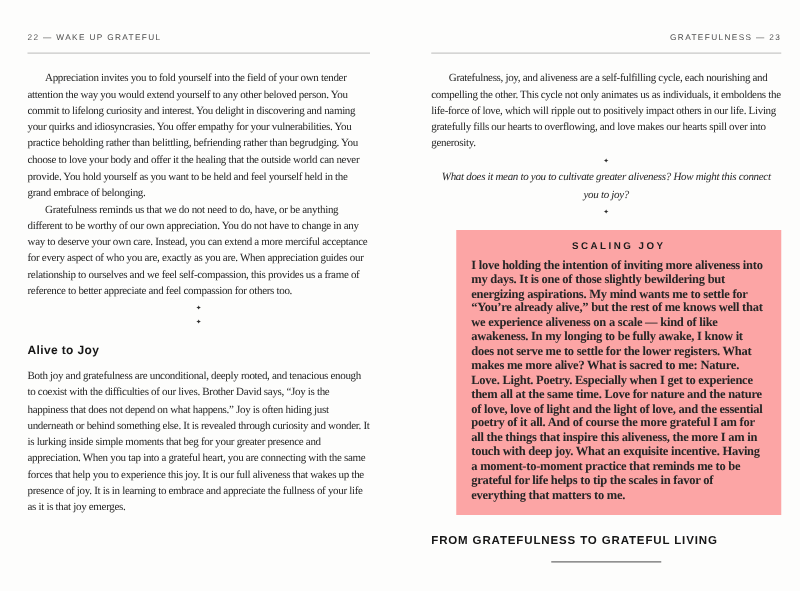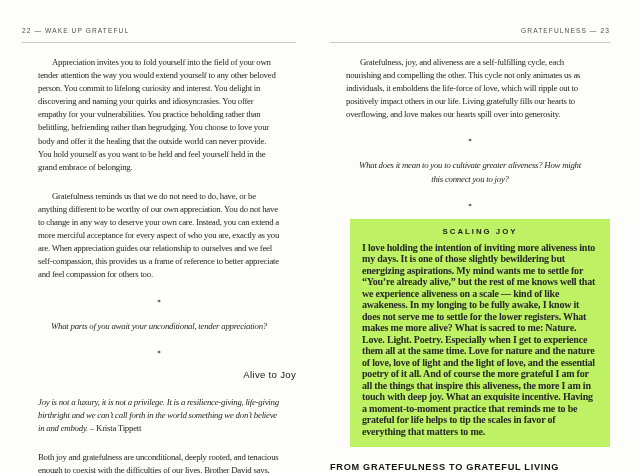--- a/index.html
+++ b/index.html
@@ -16,21 +16,21 @@
     position: relative;
     width: 640px;
     height: 473px;
     background: #fdfdfc;
   }
   .page {
     position: absolute;
     top: 27px;
   }
   .page-left  { left: 22px;  width: 274px; }
-  .page-right { left: 330px; width: 280px; }
+  .page-right { left: 345px; width: 280px; }
 
   .running-head {
     font-family: "Liberation Sans", sans-serif;
     font-size: 6.6px;
     letter-spacing: 1.1px;
     color: #4d4d4d;
     line-height: 8px;
     white-space: nowrap;
   }
   .page-right .running-head { text-align: right; }
@@ -38,55 +38,54 @@
     border: none;
     border-top: 1px solid #c8c8c6;
     margin: 7px 0 0 0;
     height: 0;
   }
 
   .body-para, .question, .quote {
     font-size: 8.8px;
     line-height: 13.1px;
     letter-spacing: -0.25px;
-    margin: 16px;
+    margin: 0;
   }
   .first-para { margin-top: 13px; }
   .indent { text-indent: 14px; }
 
   .marker {
     text-align: center;
     font-size: 5.5px;
     line-height: 6px;
     color: #2b2b2b;
     margin: 5px 0 3px 0;
   }
   .question {
     text-align: center;
     padding: 0 8px;
     font-style: italic;
   }
 
   .subhead {
     font-family: "Liberation Sans", sans-serif;
     font-size: 9.6px;
-    font-weight: 400;
+    font-weight: 700;
     letter-spacing: 0.3px;
     color: #161616;
     margin: 14px 0 8px 0;
-    text-align: right;
   }
   .quote {
     font-style: italic;
     margin-bottom: 7px;
   }
   .quote-attr { font-style: normal; }
 
   .callout {
-    background: #bef264;
+    background: #fca5a5;
     margin: 11px 0 0 20px;
     padding: 8px 12px 10px 12px;
   }
   .callout-title {
     font-family: "Liberation Sans", sans-serif;
     font-size: 7.8px;
     font-weight: 700;
     letter-spacing: 2px;
     text-align: center;
     color: #1c1c1c;
@@ -124,27 +123,25 @@
   <div class="page page-left">
     <div class="running-head">
       <span>22 — WAKE UP GRATEFUL</span>
     </div>
     <hr class="head-rule">
 
     <p class="body-para first-para indent">Appreciation invites you to fold yourself into the field of your own tender attention the way you would extend yourself to any other beloved person. You commit to lifelong curiosity and interest. You delight in discovering and naming your quirks and idiosyncrasies. You offer empathy for your vulnerabilities. You practice beholding rather than belittling, befriending rather than begrudging. You choose to love your body and offer it the healing that the outside world can never provide. You hold yourself as you want to be held and feel yourself held in the grand embrace of belonging.</p>
     <p class="body-para indent">Gratefulness reminds us that we do not need to do, have, or be anything different to be worthy of our own appreciation. You do not have to change in any way to deserve your own care. Instead, you can extend a more merciful acceptance for every aspect of who you are, exactly as you are. When appreciation guides our relationship to ourselves and we feel self-compassion, this provides us a frame of reference to better appreciate and feel compassion for others too.</p>
 
     <div class="marker">✦</div>
-    <p class="question">What parts of you await your unconditional, tender appreciation?</p>
 
     <div class="marker">✦</div>
 
     <h3 class="subhead">Alive to Joy</h3>
 
-    <p class="quote"><span>Joy is not a luxury, it is not a privilege. It is a resilience-giving, life-giving birthright and we can’t call forth in the world something we don’t believe in and embody.</span> <span class="quote-attr">– Krista Tippett</span></p>
 
     <p class="body-para">Both joy and gratefulness are unconditional, deeply rooted, and tenacious enough to coexist with the difficulties of our lives. Brother David says, “Joy is the happiness that does not depend on what happens.” Joy is often hiding just underneath or behind something else. It is revealed through curiosity and wonder. It is lurking inside simple moments that beg for your greater presence and appreciation. When you tap into a grateful heart, you are connecting with the same forces that help you to experience this joy. It is our full aliveness that wakes up the presence of joy. It is in learning to embrace and appreciate the fullness of your life as it is that joy emerges.</p>
   </div>
 
   <div class="page page-right">
     <div class="running-head">
       <span>GRATEFULNESS — 23</span>
     </div>
     <hr class="head-rule">
 

